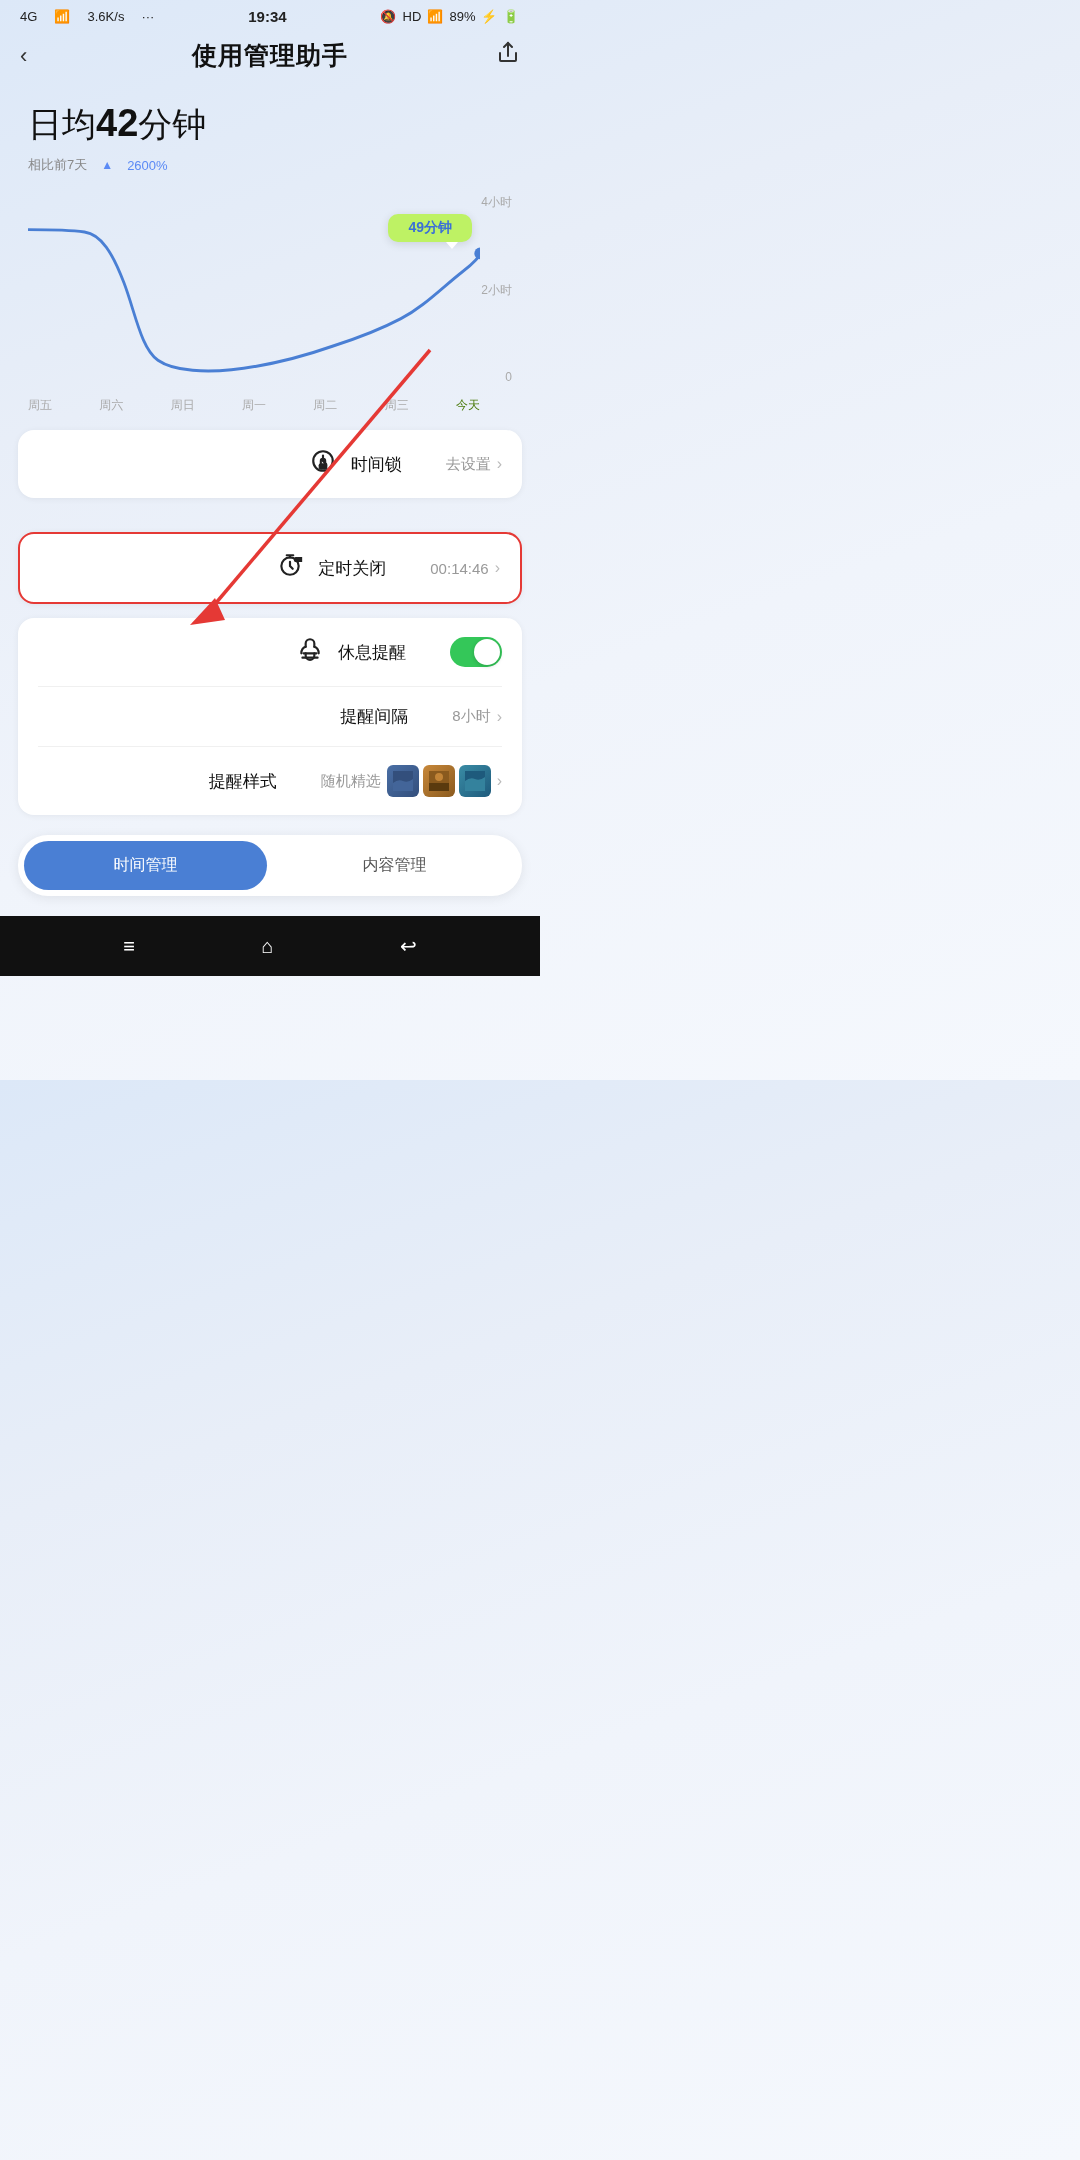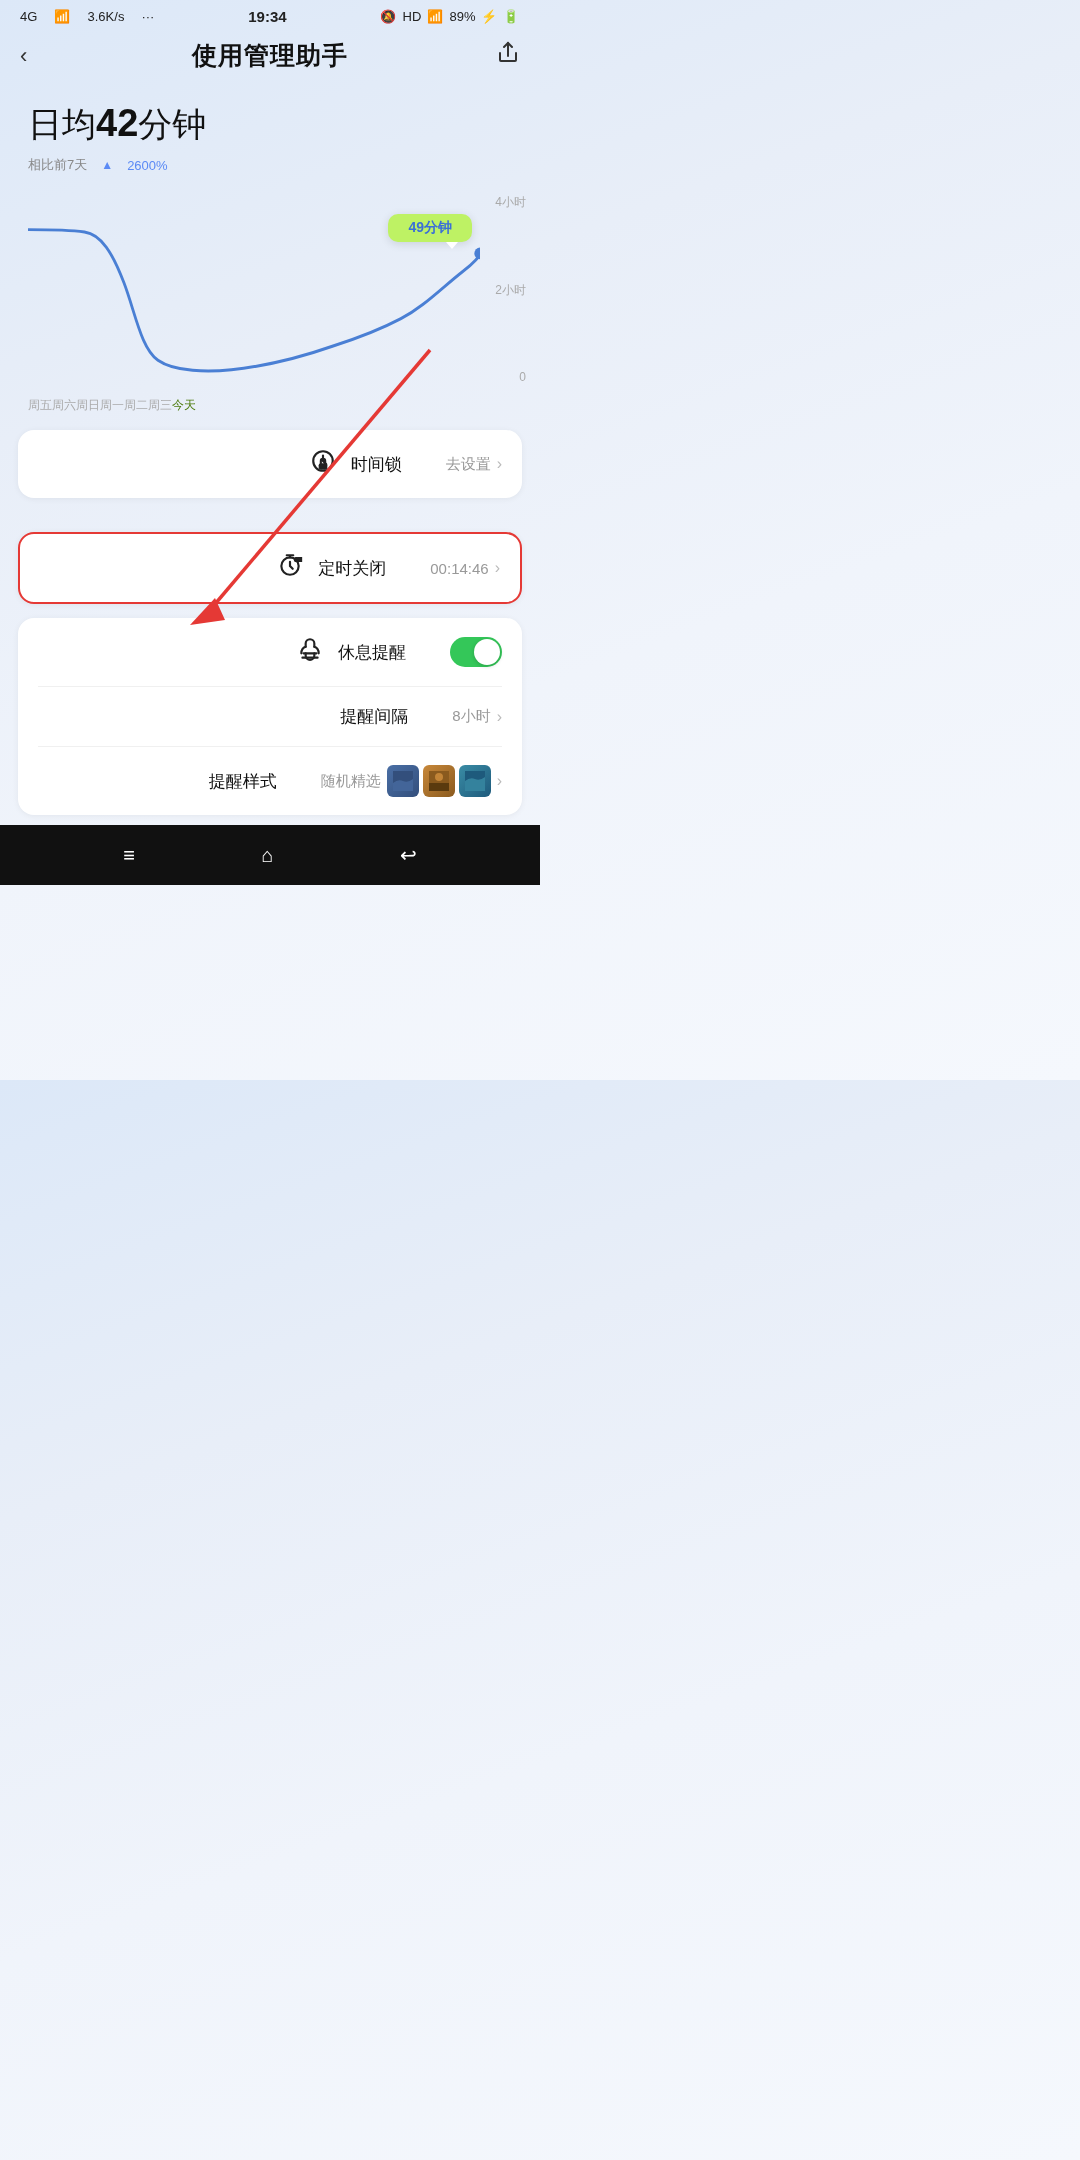--- a/index.html
+++ b/index.html
@@ -84,21 +84,21 @@
 
     
     .chart-area {
       position: relative;
       margin: 10px 0 0;
       height: 220px;
       padding: 0 28px;
     }
     .chart-labels-y {
       position: absolute;
-      right: 14px;
+      right: 28px;
       top: 0;
       bottom: 30px;
       display: flex;
       flex-direction: column;
       justify-content: space-between;
       font-size: 12px;
       color: #aaa;
       text-align: right;
     }
     .chart-svg-wrap {
@@ -128,21 +128,21 @@
       border-width: 7px 6px 0;
       border-style: solid;
       border-color: white transparent transparent;
     }
     .chart-x-labels {
       position: absolute;
       bottom: 0;
       left: 28px;
       right: 60px;
       display: flex;
-      justify-content: flex-start;
+      justify-content: space-between;
       font-size: 12px;
       color: #aaa;
     }
     .chart-x-labels span:last-child {
       color: #4d7c0f;
       font-weight: 400;
     }
 
     
     .cards-section {
@@ -488,20 +488,24 @@
                 </svg>
             </div>
           </div>
           <span class="card-chevron">›</span>
         </div>
       </div>
     </div>
 
   </div>
 
+  <div class="bottom-tabs">
+    <div class="bottom-tab active">时间管理</div>
+    <div class="bottom-tab inactive">内容管理</div>
+  </div>
 
   <div class="sys-nav">
     <span class="sys-nav-btn">≡</span>
     <span class="sys-nav-btn">⌂</span>
     <span class="sys-nav-btn">↩</span>
   </div>
 
 </div>
 
 </body></html>

